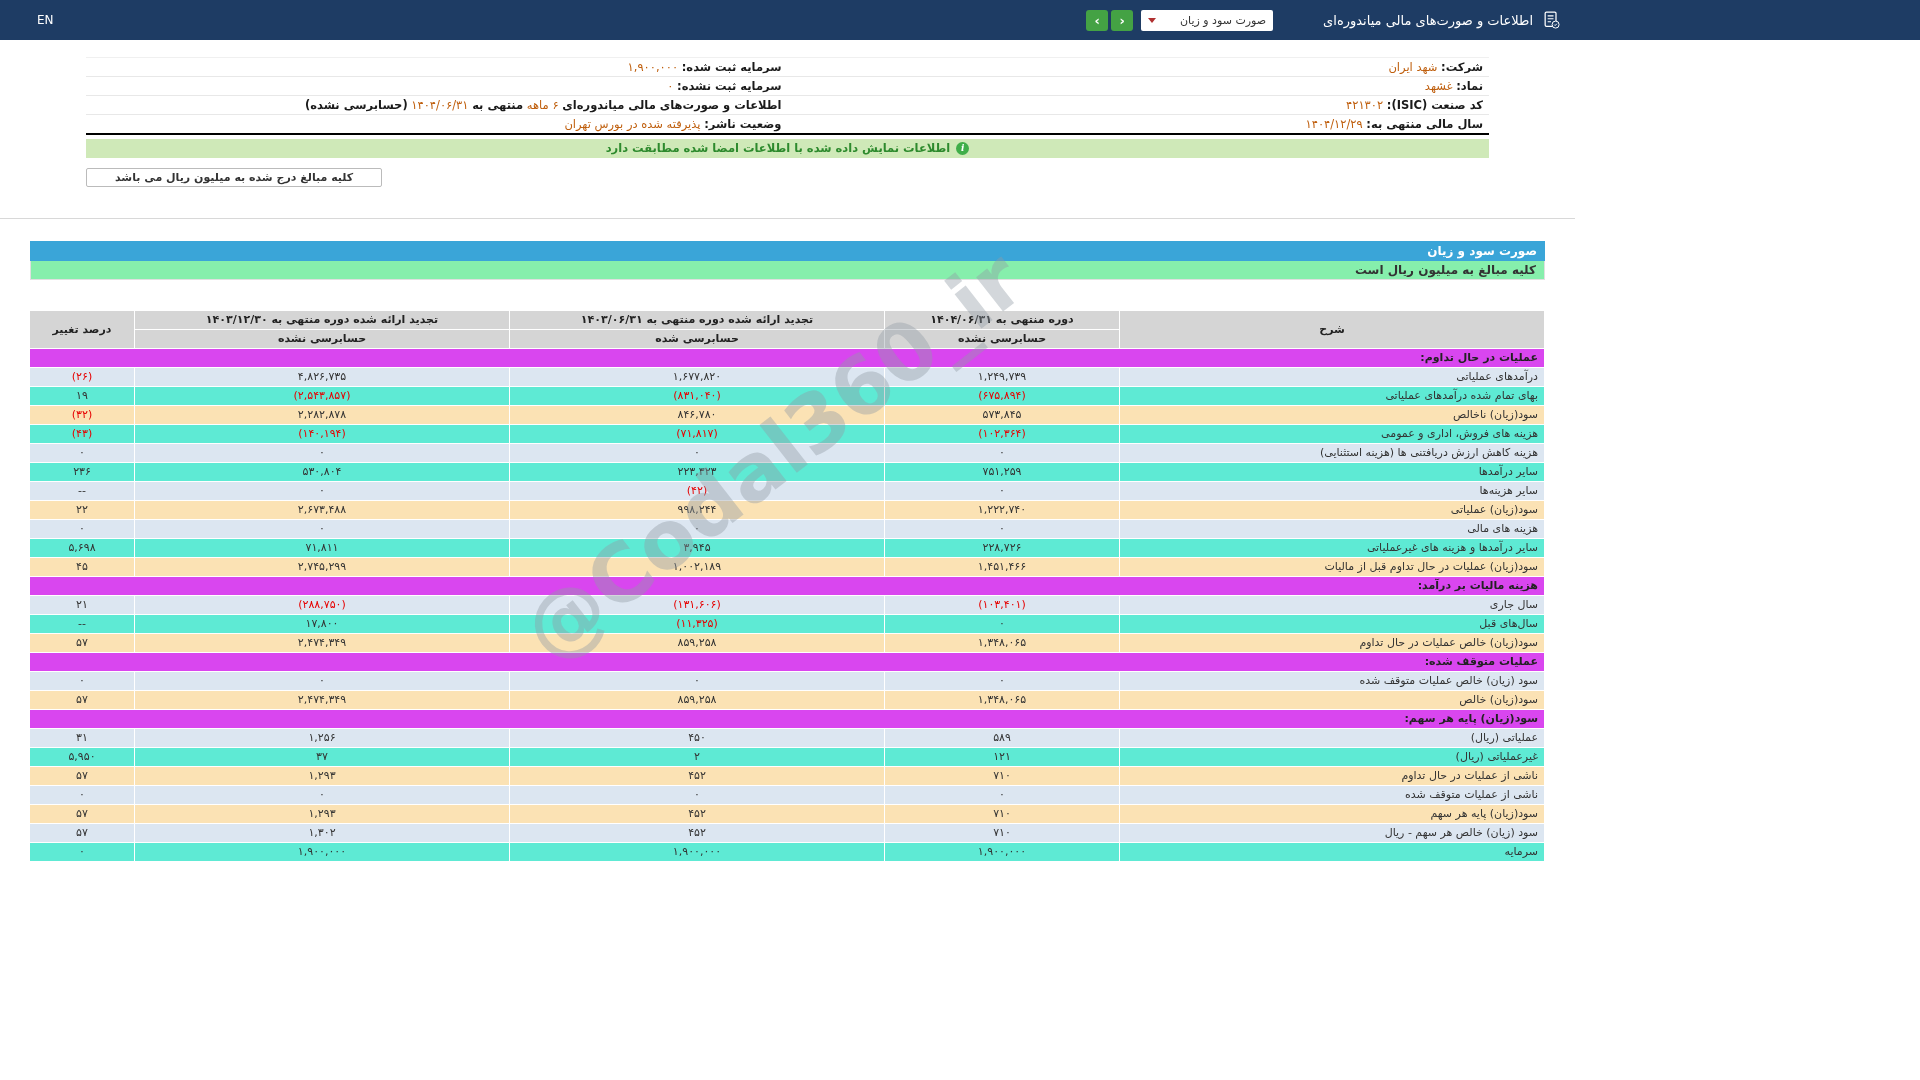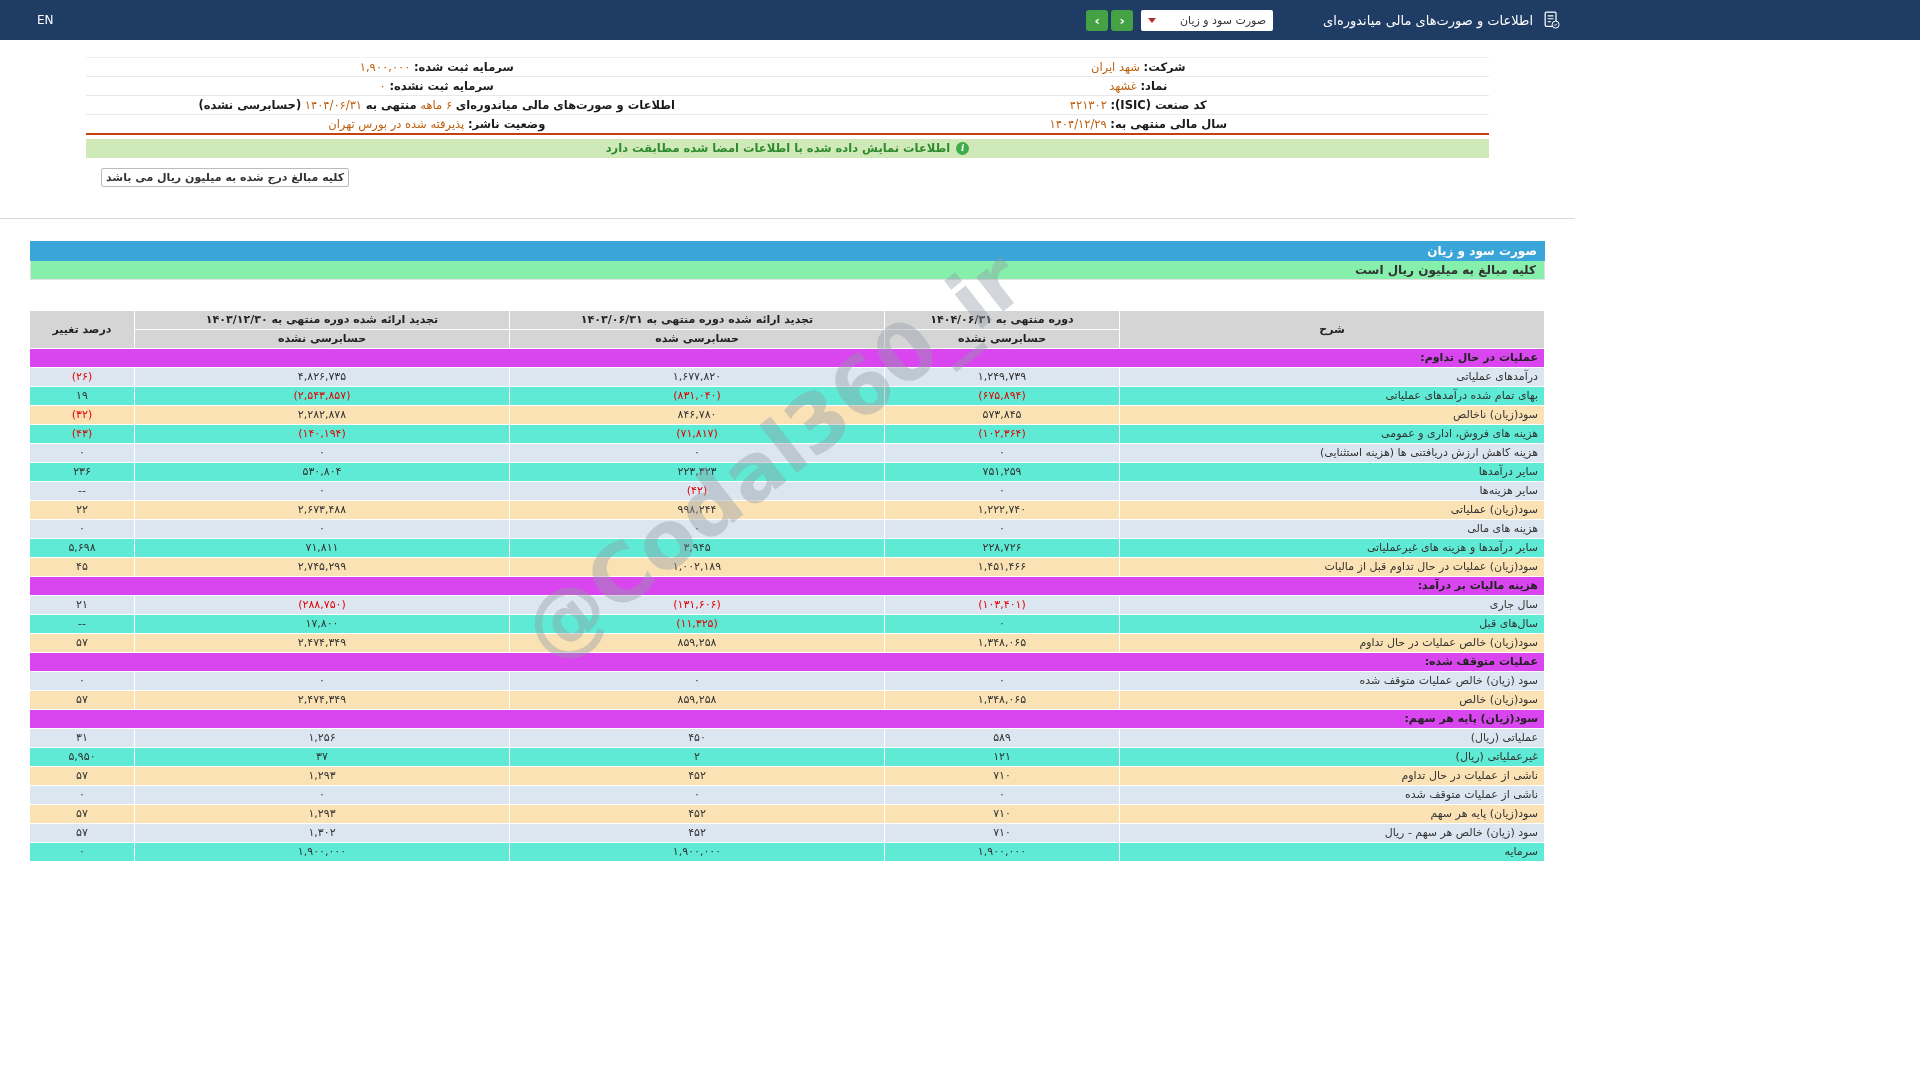--- a/index.html
+++ b/index.html
@@ -43,42 +43,42 @@
   .lang { color: #ffffff; font-size: 12px; cursor: pointer; text-decoration: none; margin-left: 23px; }
 
   
   .page { width: 1575px; position: relative; direction: rtl; }
 
   
   .info-wrap { margin: 17px 86px 0 86px; width: 1403px; }
   .info-table { width: 100%; border-collapse: collapse; table-layout: fixed; }
   .info-table td {
     height: 19px; padding: 0 6px; font-size: 11.5px;
-    border-bottom: 1px solid #e8e8e8; text-align: center; white-space: nowrap;
+    border-bottom: 1px solid #e8e8e8; text-align: right; white-space: nowrap;
   }
   .info-table tr:first-child td { border-top: 1px solid #f0f0f0; }
-  .info-table tr:last-child td { border-bottom: 2px solid #c2410c; }
+  .info-table tr:last-child td { border-bottom: 2px solid #000000; }
   .lbl { font-weight: bold; color: #1a1a1a; }
   .val { color: #bf5e0c; }
 
   .banner {
     margin-top: 4px; height: 19px; background: #cfe9b8;
     display: flex; align-items: center; justify-content: center; gap: 6px;
     direction: rtl; font-size: 11.5px; color: #2d8a2d; font-weight: bold;
   }
   .info-ico {
     width: 13px; height: 13px; border-radius: 50%; background: #3fae49;
     color: #ffffff; font-size: 9px; font-weight: bold; font-style: italic;
     display: flex; align-items: center; justify-content: center;
     font-family: "DejaVu Serif", serif;
   }
   .unit-box {
-    width: fit-content; margin: 10px auto 0 15px;
+    width: fit-content; margin: 10px auto 0 0;
     border: 1px solid #bbbbbb; border-radius: 2px; background: #ffffff;
-    padding: 2px 4px; font-size: 11px; font-weight: bold; color: #333333;
+    padding: 2px 28px; font-size: 11px; font-weight: bold; color: #333333;
     white-space: nowrap;
   }
 
   .divider { margin-top: 31px; border-top: 1px solid #d8d8d8; width: 1575px; }
 
   
   .stmt-section { margin: 22px 30px 0 30px; width: 1515px; }
   .stmt-title {
     height: 20px; line-height: 20px; background: #3aa5d8; color: #ffffff;
     font-size: 12px; font-weight: bold; padding: 0 8px; text-align: right;

